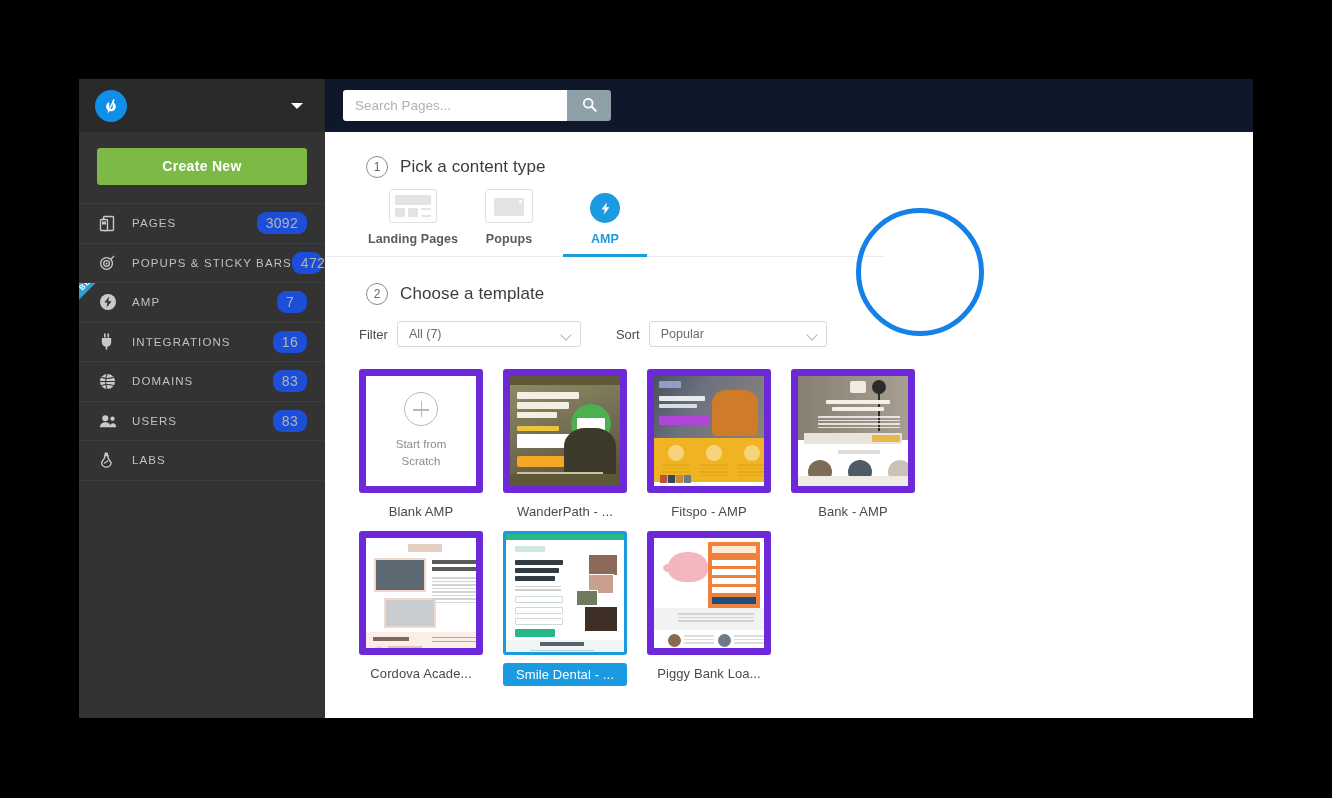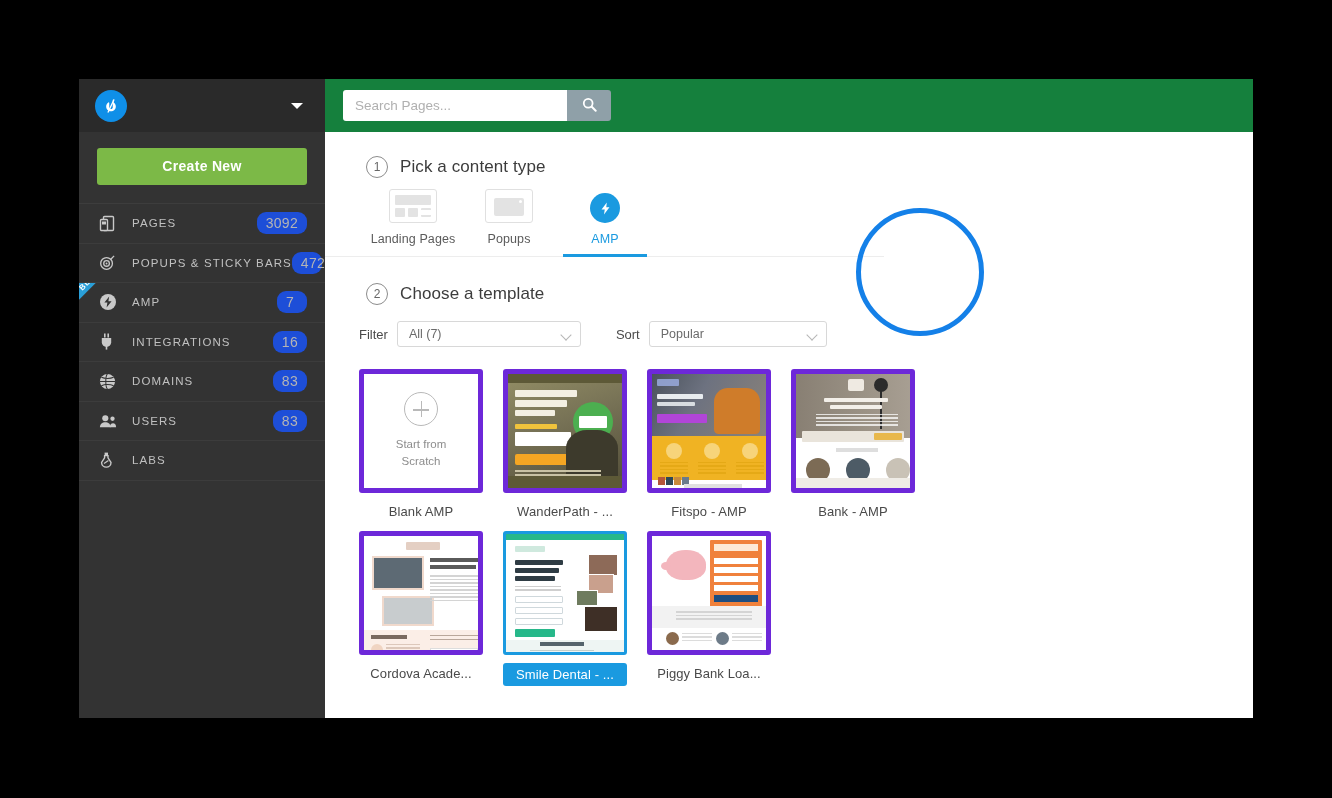--- a/index.html
+++ b/index.html
@@ -122,21 +122,21 @@
 
   
   .main {
     flex: 1 1 auto;
     display: flex; flex-direction: column;
     background: #ffffff;
     min-width: 0;
   }
   .topbar {
     height: 53px;
-    background: #15803d;
+    background: #0f172a;
     display: flex; align-items: center;
     padding: 0 18px;
     flex: 0 0 53px;
   }
   .searchbox {
     display: flex; height: 31px;
     border-radius: 3px; overflow: hidden;
     width: 268px;
   }
   .searchbox input {
@@ -188,20 +188,21 @@
     border-bottom: 1px solid #ededed;
     width: 559px;
     margin-left: 0;
   }
   .ctype {
     width: 96px;
     display: flex; flex-direction: column; align-items: center;
     cursor: pointer;
     padding-bottom: 10px;
     position: relative;
+    font-weight: bold;
   }
   .ctype-icon {
     width: 48px; height: 34px;
     border: 1px solid #e0e0e0;
     border-radius: 3px;
     background: #ffffff;
     margin-bottom: 9px;
     padding: 5px;
     display: flex; flex-direction: column; gap: 3px;
   }
@@ -287,21 +288,21 @@
     gap: 0 20px;
     width: 700px;
   }
   .card {
     width: 124px;
     margin-bottom: 12px;
     cursor: pointer;
   }
   .thumb {
     width: 124px; height: 124px;
-    border: 5px solid #6d28d9;
+    border: 7px solid #6d28d9;
     border-radius: 3px;
     background: #ffffff;
     overflow: hidden;
     position: relative;
   }
   .card.selected .thumb { border: 3px solid #1a9ae0; }
   .card-label {
     margin-top: 11px;
     text-align: center;
     font-size: 13px;

